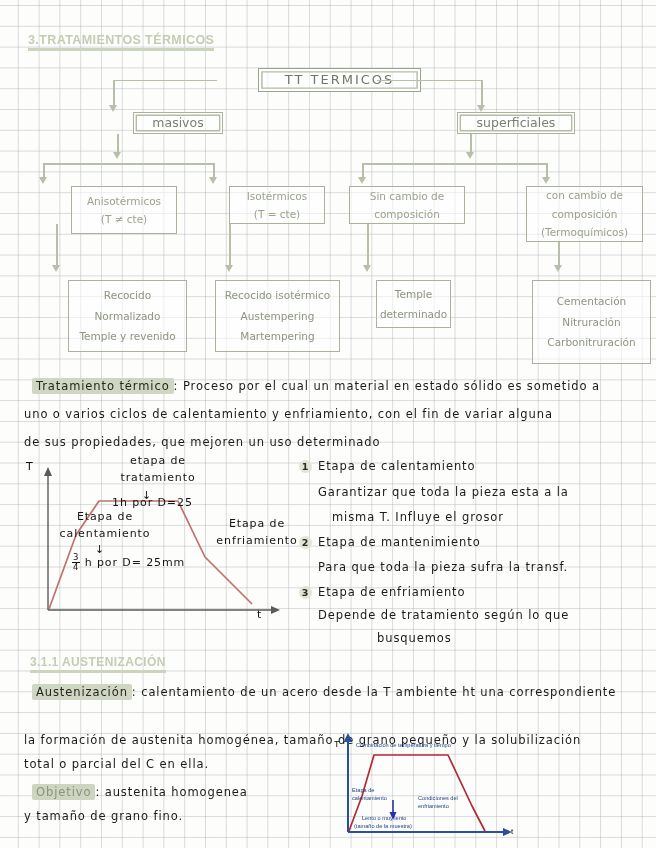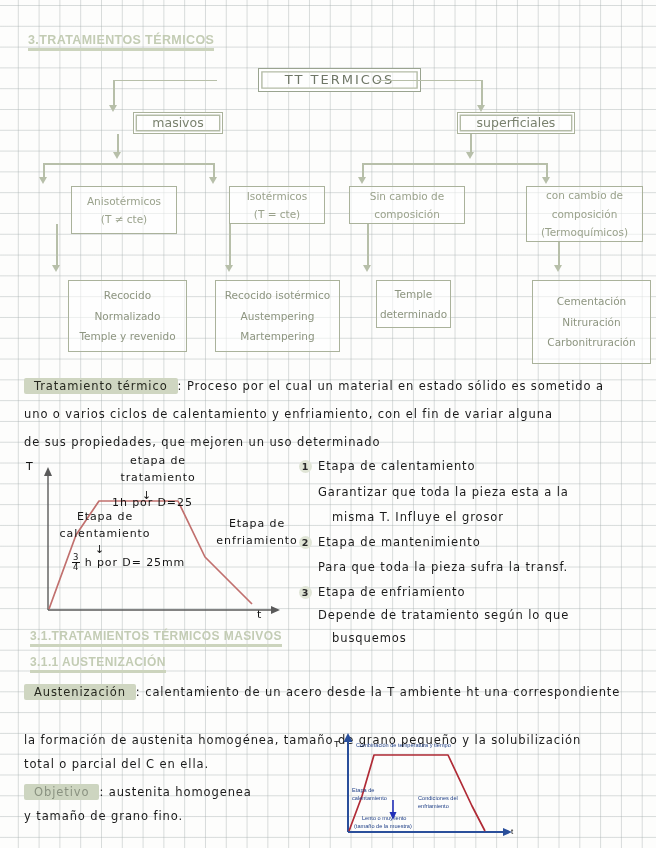--- a/index.html
+++ b/index.html
@@ -80,22 +80,23 @@
     position:absolute;
     font-family:"DejaVu Sans", sans-serif;
     color:#1b1b1b;
     font-size:11.5px;
     letter-spacing:.9px;
     line-height:28px;
     white-space:nowrap;
   }
   .hl{
     background:#cfd6c1;
-    padding:1px 10px;border-radius:2px;
+    padding:1px 4px;border-radius:2px;
     color:#26281f;
+    margin-left:8px;
   }
   .hl.soft{background:#cdd5c0;color:#8a9280;}
 
   
   .numrow{position:absolute;white-space:nowrap;}
   .numbadge{
     display:inline-block;width:13px;height:13px;line-height:13px;
     background:#e0e5d6;border-radius:50%;text-align:center;
     font-size:9.5px;color:#2a2a2a;font-weight:700;margin-right:6px;
     vertical-align:middle;
@@ -269,26 +270,22 @@
 
   <div class="hand numrow" style="left:299px;top:528px;">
     <span class="numbadge">2</span><span>Etapa de  mantenimiento</span>
   </div>
   <div class="hand" style="left:318px;top:553px;">Para que toda la pieza sufra la transf.</div>
 
   <div class="hand numrow" style="left:299px;top:578px;">
     <span class="numbadge">3</span><span>Etapa de  enfriamiento</span>
   </div>
   <div class="hand" style="left:318px;top:601px;text-align:right;">Depende de tratamiento según lo que</div>
-  <div class="hand" style="left:332px;top:624px;">busquemos</div>
-
-  <div class="abs h-green h2" style="left:30px;top:629px;">
-    <span>3.1.TRATAMIENTOS TÉRMICOS MASIVOS</span>
-    <span class="ul"></span>
-  </div>
+  <div class="hand" style="left:332px;top:624px;padding-left:45px;">busquemos</div>
+
   <div class="abs h-green h2" style="left:30px;top:655px;">
     <span>3.1.1 AUSTENIZACIÓN</span>
     <span class="ul"></span>
   </div>
 
   <div class="hand" style="left:24px;top:678px;">
     <span class="hl">Austenización</span><span>: calentamiento de un acero desde la T ambiente ht una correspondiente</span>
   </div>
   <div class="hand" style="left:24px;top:726px;">la formación de austenita homogénea, tamaño de grano pequeño y la solubilización</div>
   <div class="hand" style="left:24px;top:750px;">total o parcial del C en ella.</div>

